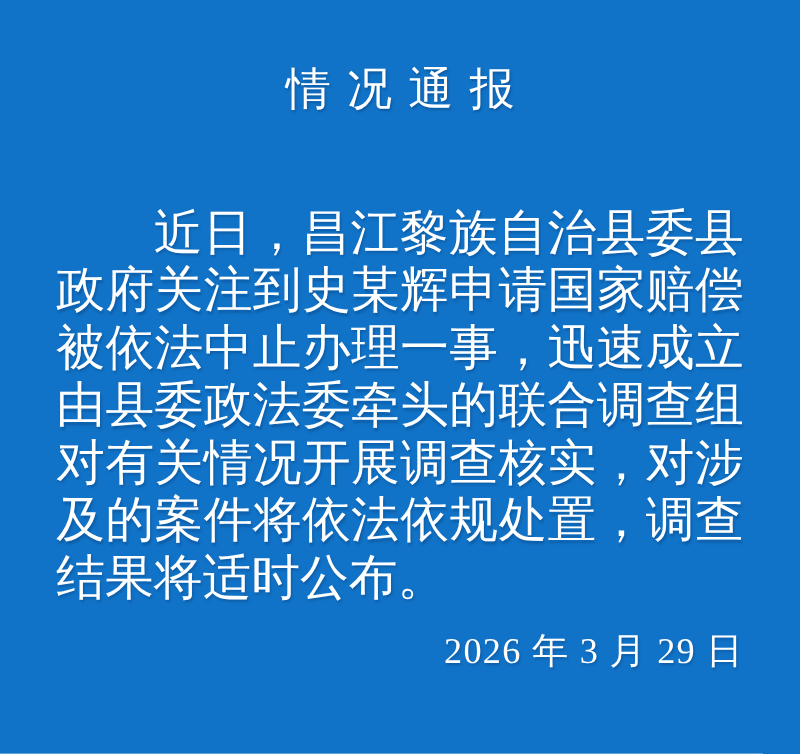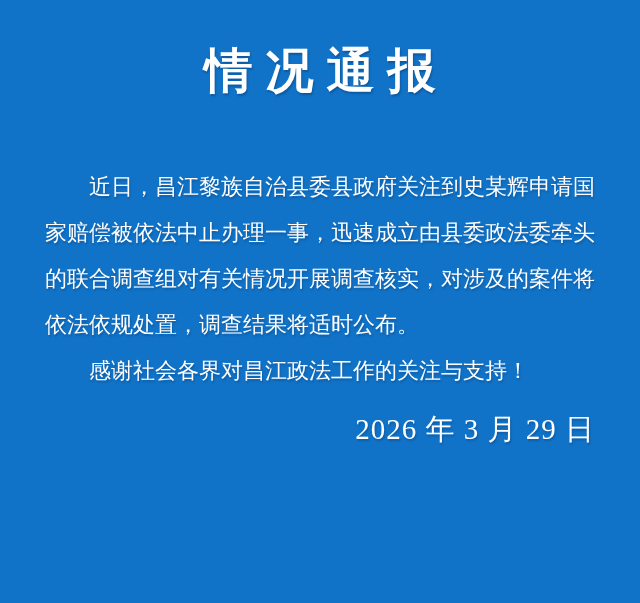--- a/index.html
+++ b/index.html
@@ -11,30 +11,30 @@
     width: 640px;
     height: 603px;
     box-sizing: border-box;
     overflow: hidden;
     font-family: "Liberation Serif", "DejaVu Serif", serif;
     padding: 40px 45px 0 45px;
   }
   .notice-title {
     margin: 0;
     text-align: center;
-    font-size: 48px;
-    font-weight: bold;
+    font-size: 36px;
+    font-weight: normal;
     line-height: 62px;
     letter-spacing: 13px;
     text-indent: 13px; 
     text-shadow: 1px 2px 2px rgba(0, 40, 90, 0.35);
   }
   .notice-body {
     margin-top: 62px;
-    font-size: 22px;
+    font-size: 39px;
     line-height: 46px;
     text-align: justify;
     text-justify: inter-ideograph;
     text-shadow: 1px 2px 2px rgba(0, 40, 90, 0.30);
   }
   .notice-body p {
     margin: 0;
     text-indent: 2em;
   }
   .sign-block {
@@ -57,19 +57,18 @@
   }
 </style>
 </head>
 <body>
 
 <div class="notice-page" style="background-color: rgb(17, 115, 199); color: rgb(255, 255, 255);">
   <h1 class="notice-title">情况通报</h1>
 
   <div class="notice-body">
     <p>近日，昌江黎族自治县委县政府关注到史某辉申请国家赔偿被依法中止办理一事，迅速成立由县委政法委牵头的联合调查组对有关情况开展调查核实，对涉及的案件将依法依规处置，调查结果将适时公布。</p>
-    <p>感谢社会各界对昌江政法工作的关注与支持！</p>
   </div>
 
   <div class="sign-block">
     <div class="date-line">2026 年 3 月 29 日</div>
   </div>
 </div>
 
 </body></html>

